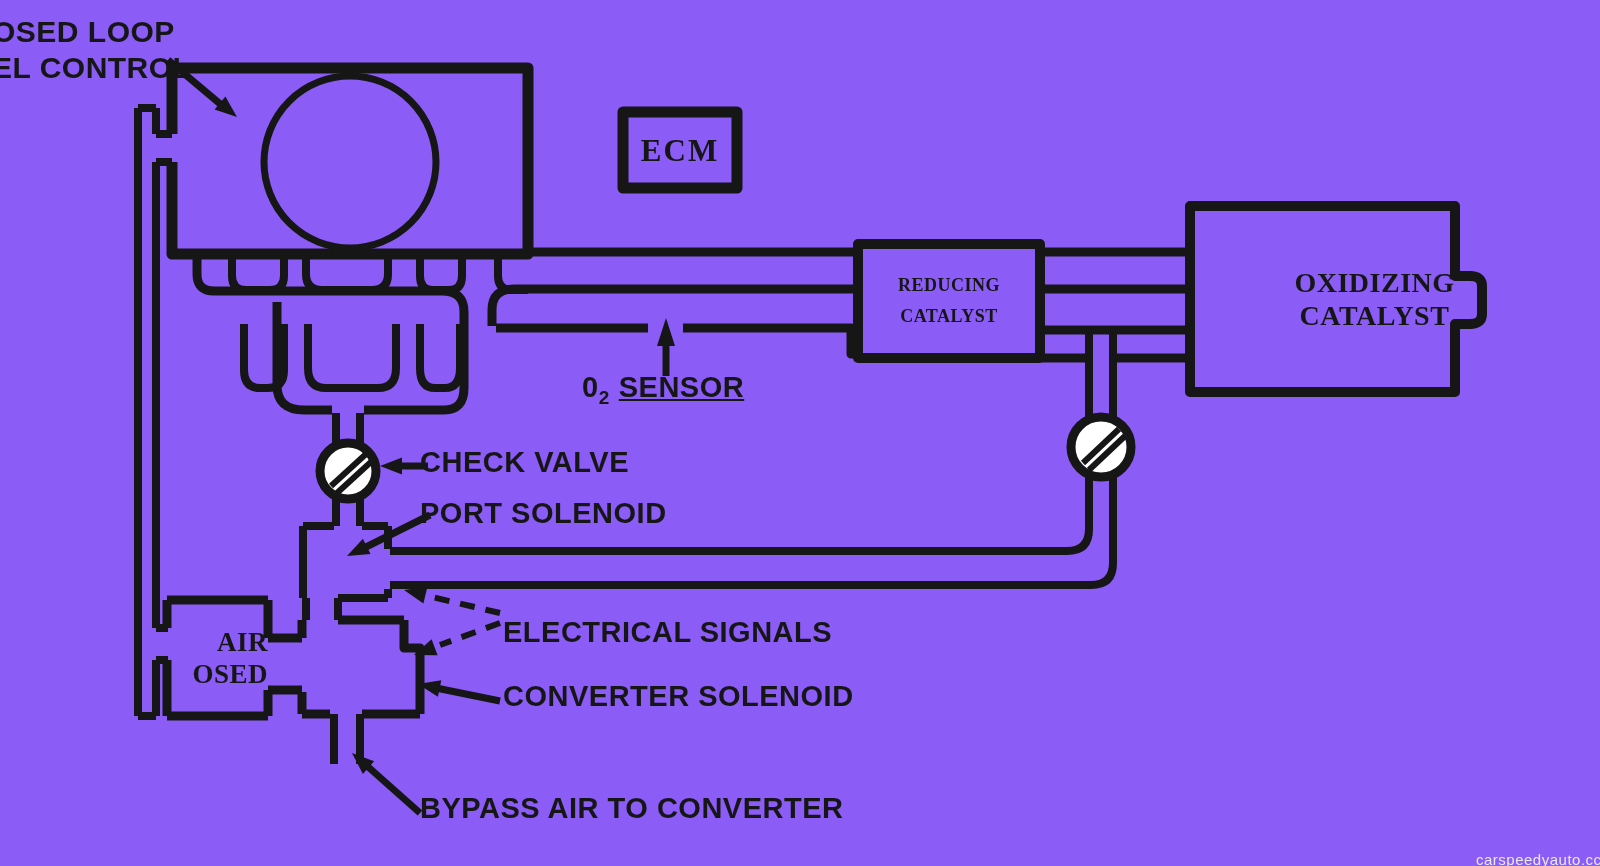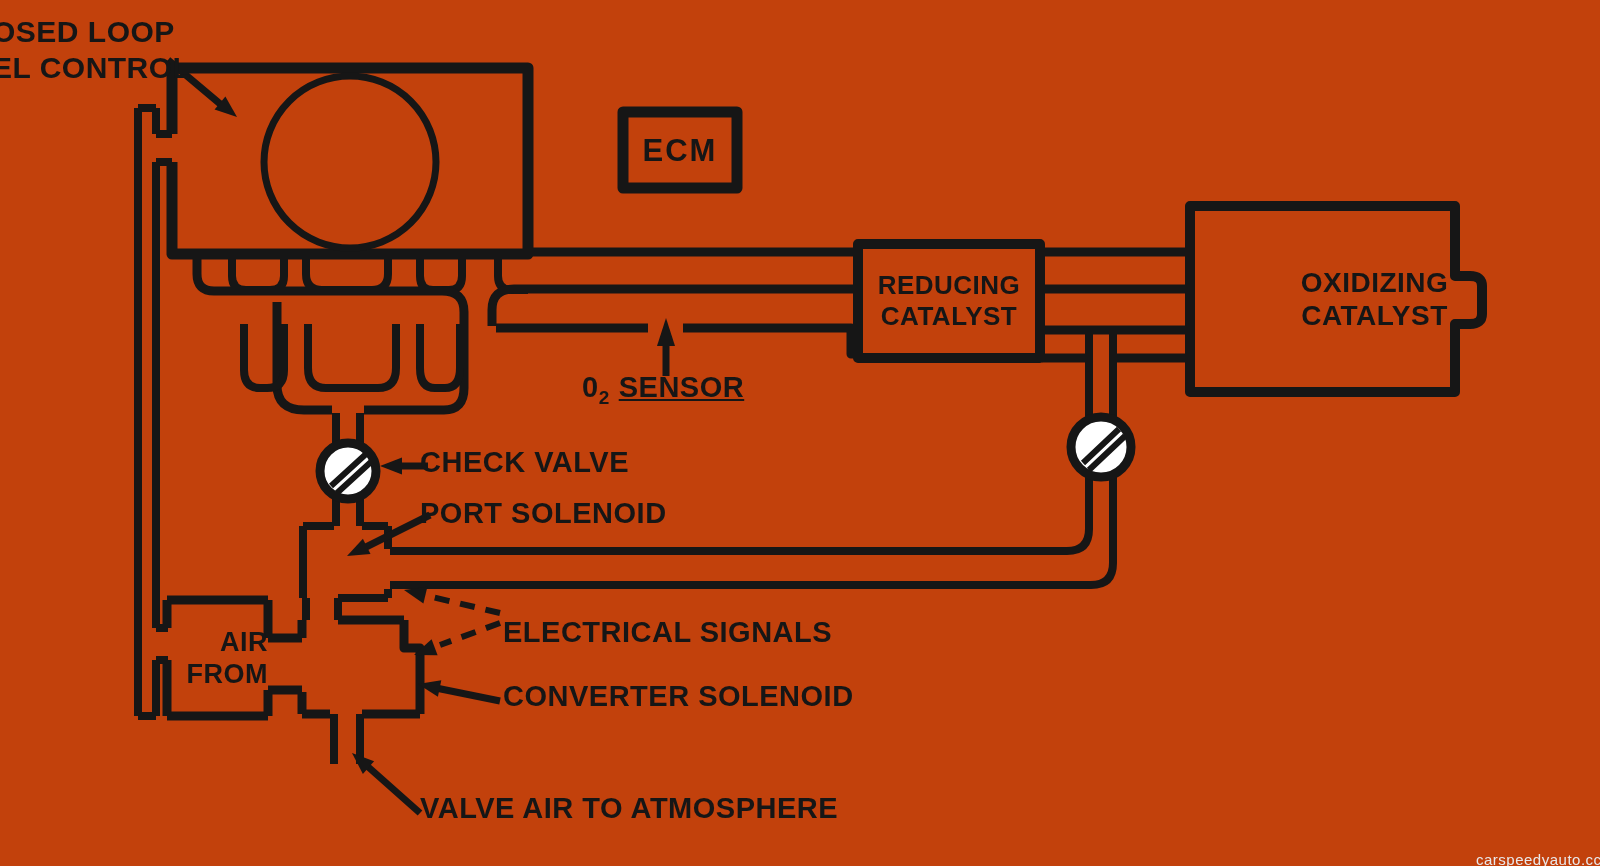--- a/index.html
+++ b/index.html
@@ -1,37 +1,37 @@
 <!DOCTYPE html>
 <html><head>
 <meta charset="utf-8">
 <style>
   html,body{margin:0;padding:0;background:#ffffff;}
   #stage{
-    position:relative;width:1600px;height:866px;background:#c2410c;overflow:hidden;
+    position:relative;width:1600px;height:866px;background:#8b5cf6;overflow:hidden;
     font-family:"Liberation Sans","DejaVu Sans",sans-serif;
   }
   #diagram-svg{position:absolute;left:0;top:0;}
   .lbl{
     position:absolute;color:#161616;font-weight:bold;font-size:29px;
     letter-spacing:0.5px;white-space:nowrap;line-height:33px;
   }
   .lbl sub{font-size:19px;vertical-align:-7px;}
-  .centered{display:flex;flex-direction:column;align-items:center;justify-content:center;text-align:center;}
+  .centered{display:flex;flex-direction:column;align-items:center;justify-content:center;text-align:center;font-family:Liberation Serif, serif;}
   #closed-loop-note{left:-8px;top:14px;font-size:30px;line-height:36px;}
   #ecm-label{left:623px;top:112px;width:114px;height:76px;font-size:31px;letter-spacing:2px;}
   #o2-label{left:582px;top:371px;}
   #o2-label .rest{margin-left:9px;text-decoration:underline;}
   #check-valve-label{left:420px;top:446px;}
   #port-solenoid-label{left:420px;top:497px;}
   #electrical-label{left:503px;top:592px;margin-top:24px;}
   #converter-label{left:503px;top:680px;}
   #bypass-label{left:420px;top:792px;}
   #air-pump-label{left:167px;top:602px;width:101px;height:112px;font-size:27px;line-height:32px;letter-spacing:0.5px;align-items:flex-end;}
-  #reducing-label{left:860px;top:246px;width:178px;height:110px;font-size:26px;line-height:31px;}
+  #reducing-label{left:860px;top:246px;width:178px;height:110px;font-size:18px;line-height:31px;}
   #oxidizing-label{left:1244px;top:208px;width:261px;height:182px;font-size:28px;line-height:33px;}
   #watermark{left:1476px;top:843px;font-size:15px;font-weight:normal;color:#e9e9ec;letter-spacing:0.5px;}
 </style>
 </head>
 <body>
 
 <div id="stage">
 
   <svg id="diagram-svg" width="1600" height="866" viewBox="0 0 1600 866">
     <g stroke="#161616" fill="none" stroke-linejoin="round">
@@ -186,25 +186,25 @@
   <div class="lbl" id="port-solenoid-label">PORT SOLENOID</div>
 
   <div class="lbl" id="check-valve-label">CHECK VALVE</div>
 
   <div class="lbl" id="electrical-label">
     <div>ELECTRICAL SIGNALS</div>
   </div>
 
   <div class="lbl" id="converter-label">CONVERTER SOLENOID</div>
 
-  <div class="lbl" id="bypass-label">VALVE AIR TO ATMOSPHERE</div>
+  <div class="lbl" id="bypass-label">BYPASS AIR TO CONVERTER</div>
 
   <div class="lbl centered" id="air-pump-label">
     <div>AIR</div>
-    <div>FROM</div>
+    <div>OSED</div>
   </div>
 
   <div class="lbl centered" id="reducing-label">
     <div>REDUCING</div>
     <div>CATALYST</div>
   </div>
 
   <div class="lbl centered" id="oxidizing-label">
     <div>OXIDIZING</div>
     <div>CATALYST</div>

